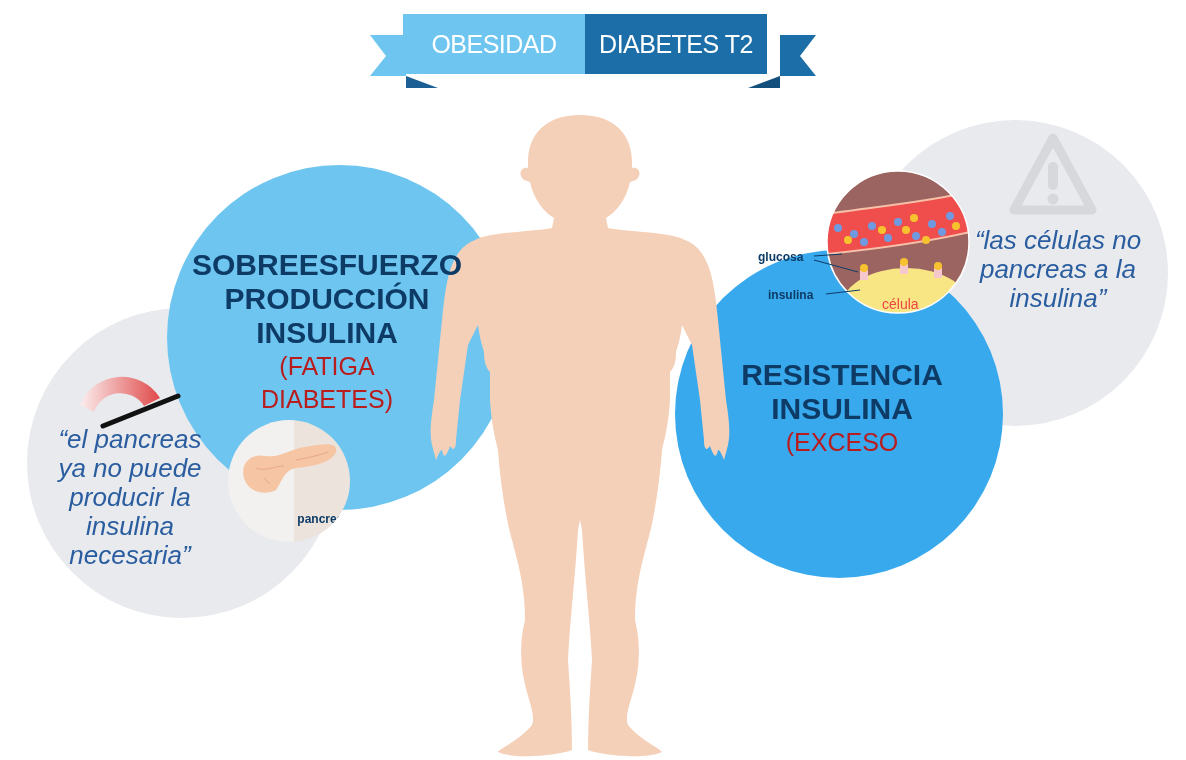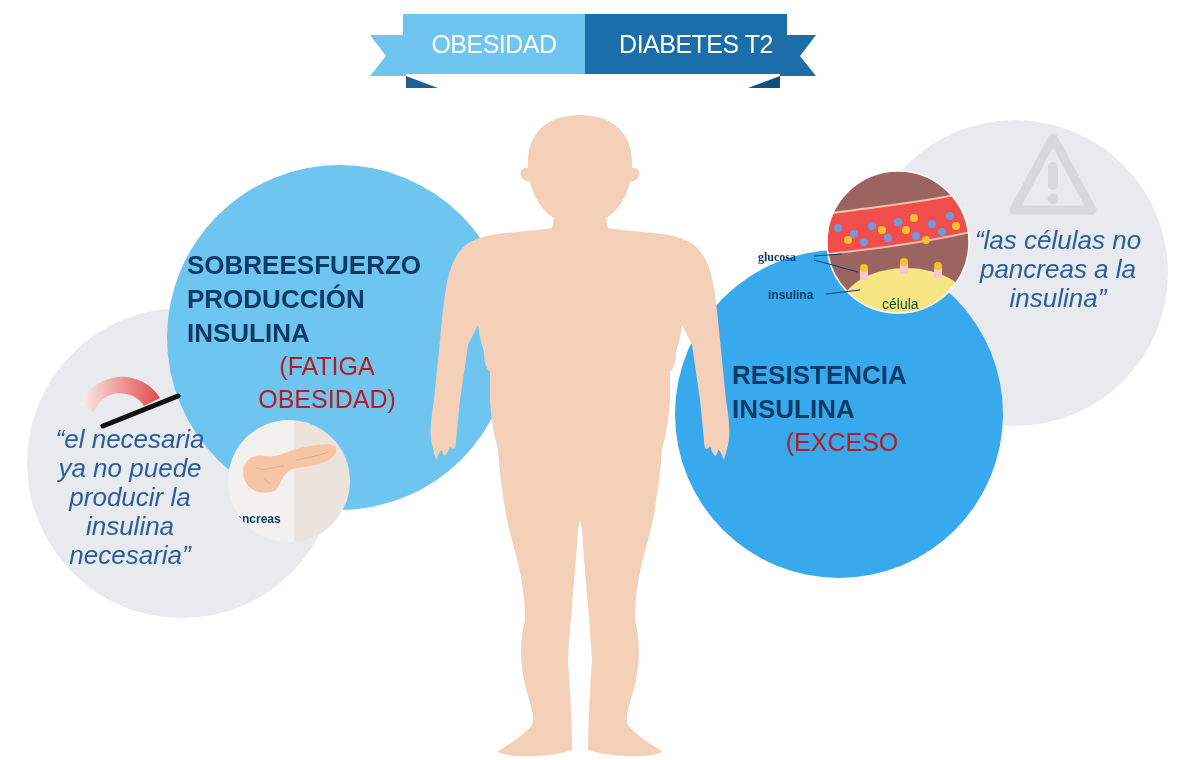--- a/index.html
+++ b/index.html
@@ -2,21 +2,21 @@
 <html><head>
 <meta charset="utf-8">
 <style>
   html, body { margin:0; padding:0; background:#ffffff; }
   body { width:1186px; height:760px; position:relative; overflow:hidden; font-family:"Liberation Sans", sans-serif; }
   .abs { position:absolute; }
   .circle { position:absolute; border-radius:50%; }
   .stage { position:absolute; left:0; top:0; width:1186px; height:756px; }
   
   .banner-seg { position:absolute; top:14px; height:60px; display:flex; align-items:center; justify-content:center; color:#fff; font-size:25px; letter-spacing:-0.5px; }
-  .heading { color:#0d3b66; font-weight:bold; text-align:left; font-size:26px; line-height:34px; }
+  .heading { color:#0d3b66; font-weight:bold; text-align:center; font-size:30px; line-height:34px; }
   .sub { color:#b91c1c; text-align:center; font-size:25px; line-height:33px; }
   .quote { color:#2a5d9f; font-style:italic; text-align:center; font-size:26px; line-height:29px; }
   .lbl { color:#0d3b66; font-weight:bold; font-size:12px; }
 </style>
 </head>
 <body>
 
 <div class="stage">
 
   <div class="circle" style="left:27px; top:308px; width:310px; height:310px; background:#e8eaee;"></div>
@@ -28,21 +28,21 @@
 
   <svg class="abs" style="left:370px; top:10px;" width="460" height="86">
     <polygon points="0,25 36,25 36,66 0,66 16,46" fill="#6ec6f0"></polygon>
     <polygon points="36,66 36,78 68,78" fill="#1b5f94"></polygon>
     <polygon points="446,25 410,25 410,66 446,66 430,46" fill="#1b6ea8"></polygon>
     <polygon points="410,66 410,78 378,78" fill="#134f7d"></polygon>
   </svg>
   <div class="banner-seg" style="left:403px; width:182px; background:#6ec6f0;">
     <span>OBESIDAD</span>
   </div>
-  <div class="banner-seg" style="left:585px; width:182px; background:#1b6ea8;padding-left:20px;">
+  <div class="banner-seg" style="left:585px; width:182px; background:#1b6ea8;">
     <span>DIABETES T2</span>
   </div>
 
   <svg class="abs" style="left:420px; top:100px;" width="320" height="660" viewBox="0 0 320 660">
     <path fill="#f5d0b8" d="
       M160,15
       C125,15 108,35 108,62 L108,68 C100,66 98,76 104,80 L110,82
       C114,100 124,112 134,118 L132,128
       C110,132 70,132 55,140
       C30,150 26,180 22,220
@@ -66,48 +66,48 @@
       C294,180 290,150 265,140 C250,132 210,132 188,128
       L186,118 C196,112 206,100 210,82 L216,80 C222,76 220,66 212,68 L212,62
       C212,35 195,15 160,15 Z"></path>
   </svg>
 
   <div class="abs" style="left:187px; top:248px; width:280px;">
     <div class="heading">SOBREESFUERZO</div>
     <div class="heading">PRODUCCIÓN</div>
     <div class="heading">INSULINA</div>
     <div class="sub">(FATIGA</div>
-    <div class="sub">OBESIDAD)</div>
+    <div class="sub">DIABETES)</div>
   </div>
 
   <svg class="abs" style="left:70px; top:370px;" width="120" height="70">
     <defs>
       <linearGradient id="gg" x1="0" x2="1" y1="0" y2="0">
         <stop offset="0" stop-color="#fbeeee"></stop>
         <stop offset="1" stop-color="#e04a4a"></stop>
       </linearGradient>
     </defs>
     <path d="M10,35 A45,45 0 0 1 90,28 L74,36 A28,28 0 0 0 24,42 Z" fill="url(#gg)"></path>
     <line x1="33" y1="56" x2="108" y2="26" stroke="#111" stroke-width="5" stroke-linecap="round"></line>
   </svg>
 
   <div class="abs" style="left:50px; top:425px; width:160px;">
-    <div class="quote">“el necesaria</div>
+    <div class="quote">“el pancreas</div>
     <div class="quote">ya no puede</div>
     <div class="quote">producir la</div>
     <div class="quote">insulina</div>
     <div class="quote">necesaria”</div>
   </div>
 
   <div class="circle" style="left:228px; top:420px; width:122px; height:122px; background:linear-gradient(90deg,#f3f1ef 0%,#f3f1ef 54%,#ebe3dc 54%,#ebe3dc 100%); overflow:hidden;">
     <svg class="abs" style="left:8px; top:18px;" width="106" height="60">
       <path d="M8,40 C4,25 15,15 30,18 C45,20 55,10 75,8 C90,6 102,4 100,14 C96,24 80,28 60,30 C48,32 46,44 40,52 C28,58 12,54 8,40 Z" fill="#f6c5a3"></path>
       <path d="M20,30 C30,34 38,28 48,28 M60,22 C70,20 82,18 92,14 M28,40 L34,46" stroke="#e6a987" stroke-width="1" fill="none"></path>
     </svg>
-    <div class="abs lbl" style="left:0; width:122px; top:92px; text-align:left;">pancreas</div>
+    <div class="abs lbl" style="left:0; width:122px; top:92px; text-align:right;">pancreas</div>
   </div>
 
   <div class="abs" style="left:732px; top:358px; width:220px;">
     <div class="heading">RESISTENCIA</div>
     <div class="heading">INSULINA</div>
     <div class="sub">(EXCESO</div>
   </div>
 
   <svg class="abs" style="left:1008px; top:130px;" width="90" height="90">
     <path d="M45,8 L84,80 L6,80 Z" fill="none" stroke="#d6d8dc" stroke-width="9" stroke-linejoin="round"></path>
@@ -153,22 +153,22 @@
         <rect x="34" y="100" width="8" height="10" fill="#f4c8cc"></rect>
           <circle cx="38" cy="98" r="4" fill="#f6c22d"></circle>
         <rect x="74" y="94" width="8" height="10" fill="#f4c8cc"></rect>
           <circle cx="78" cy="92" r="4" fill="#f6c22d"></circle>
         <rect x="108" y="98" width="8" height="10" fill="#f4c8cc"></rect>
           <circle cx="112" cy="96" r="4" fill="#f6c22d"></circle>
       </g>
     </g>
     <circle cx="72" cy="72" r="71" fill="none" stroke="#fff" stroke-width="1.5"></circle>
   </svg>
-  <div class="abs" style="left:882px; top:296px; color:#14532d; font-size:14px;">célula</div>
-  <div class="abs lbl" style="left:758px; top:250px;font-family:Liberation Serif, serif;">glucosa</div>
+  <div class="abs" style="left:882px; top:296px; color:#ef4444; font-size:14px;">célula</div>
+  <div class="abs lbl" style="left:758px; top:250px;">glucosa</div>
   <div class="abs lbl" style="left:768px; top:288px;">insulina</div>
   <svg class="abs" style="left:812px; top:250px;" width="60" height="50">
     <line x1="2" y1="6" x2="30" y2="4" stroke="#0d3b66" stroke-width="1"></line>
     <line x1="2" y1="10" x2="46" y2="22" stroke="#0d3b66" stroke-width="1"></line>
     <line x1="14" y1="44" x2="48" y2="40" stroke="#0d3b66" stroke-width="1"></line>
   </svg>
 
 </div>
 
 </body></html>

